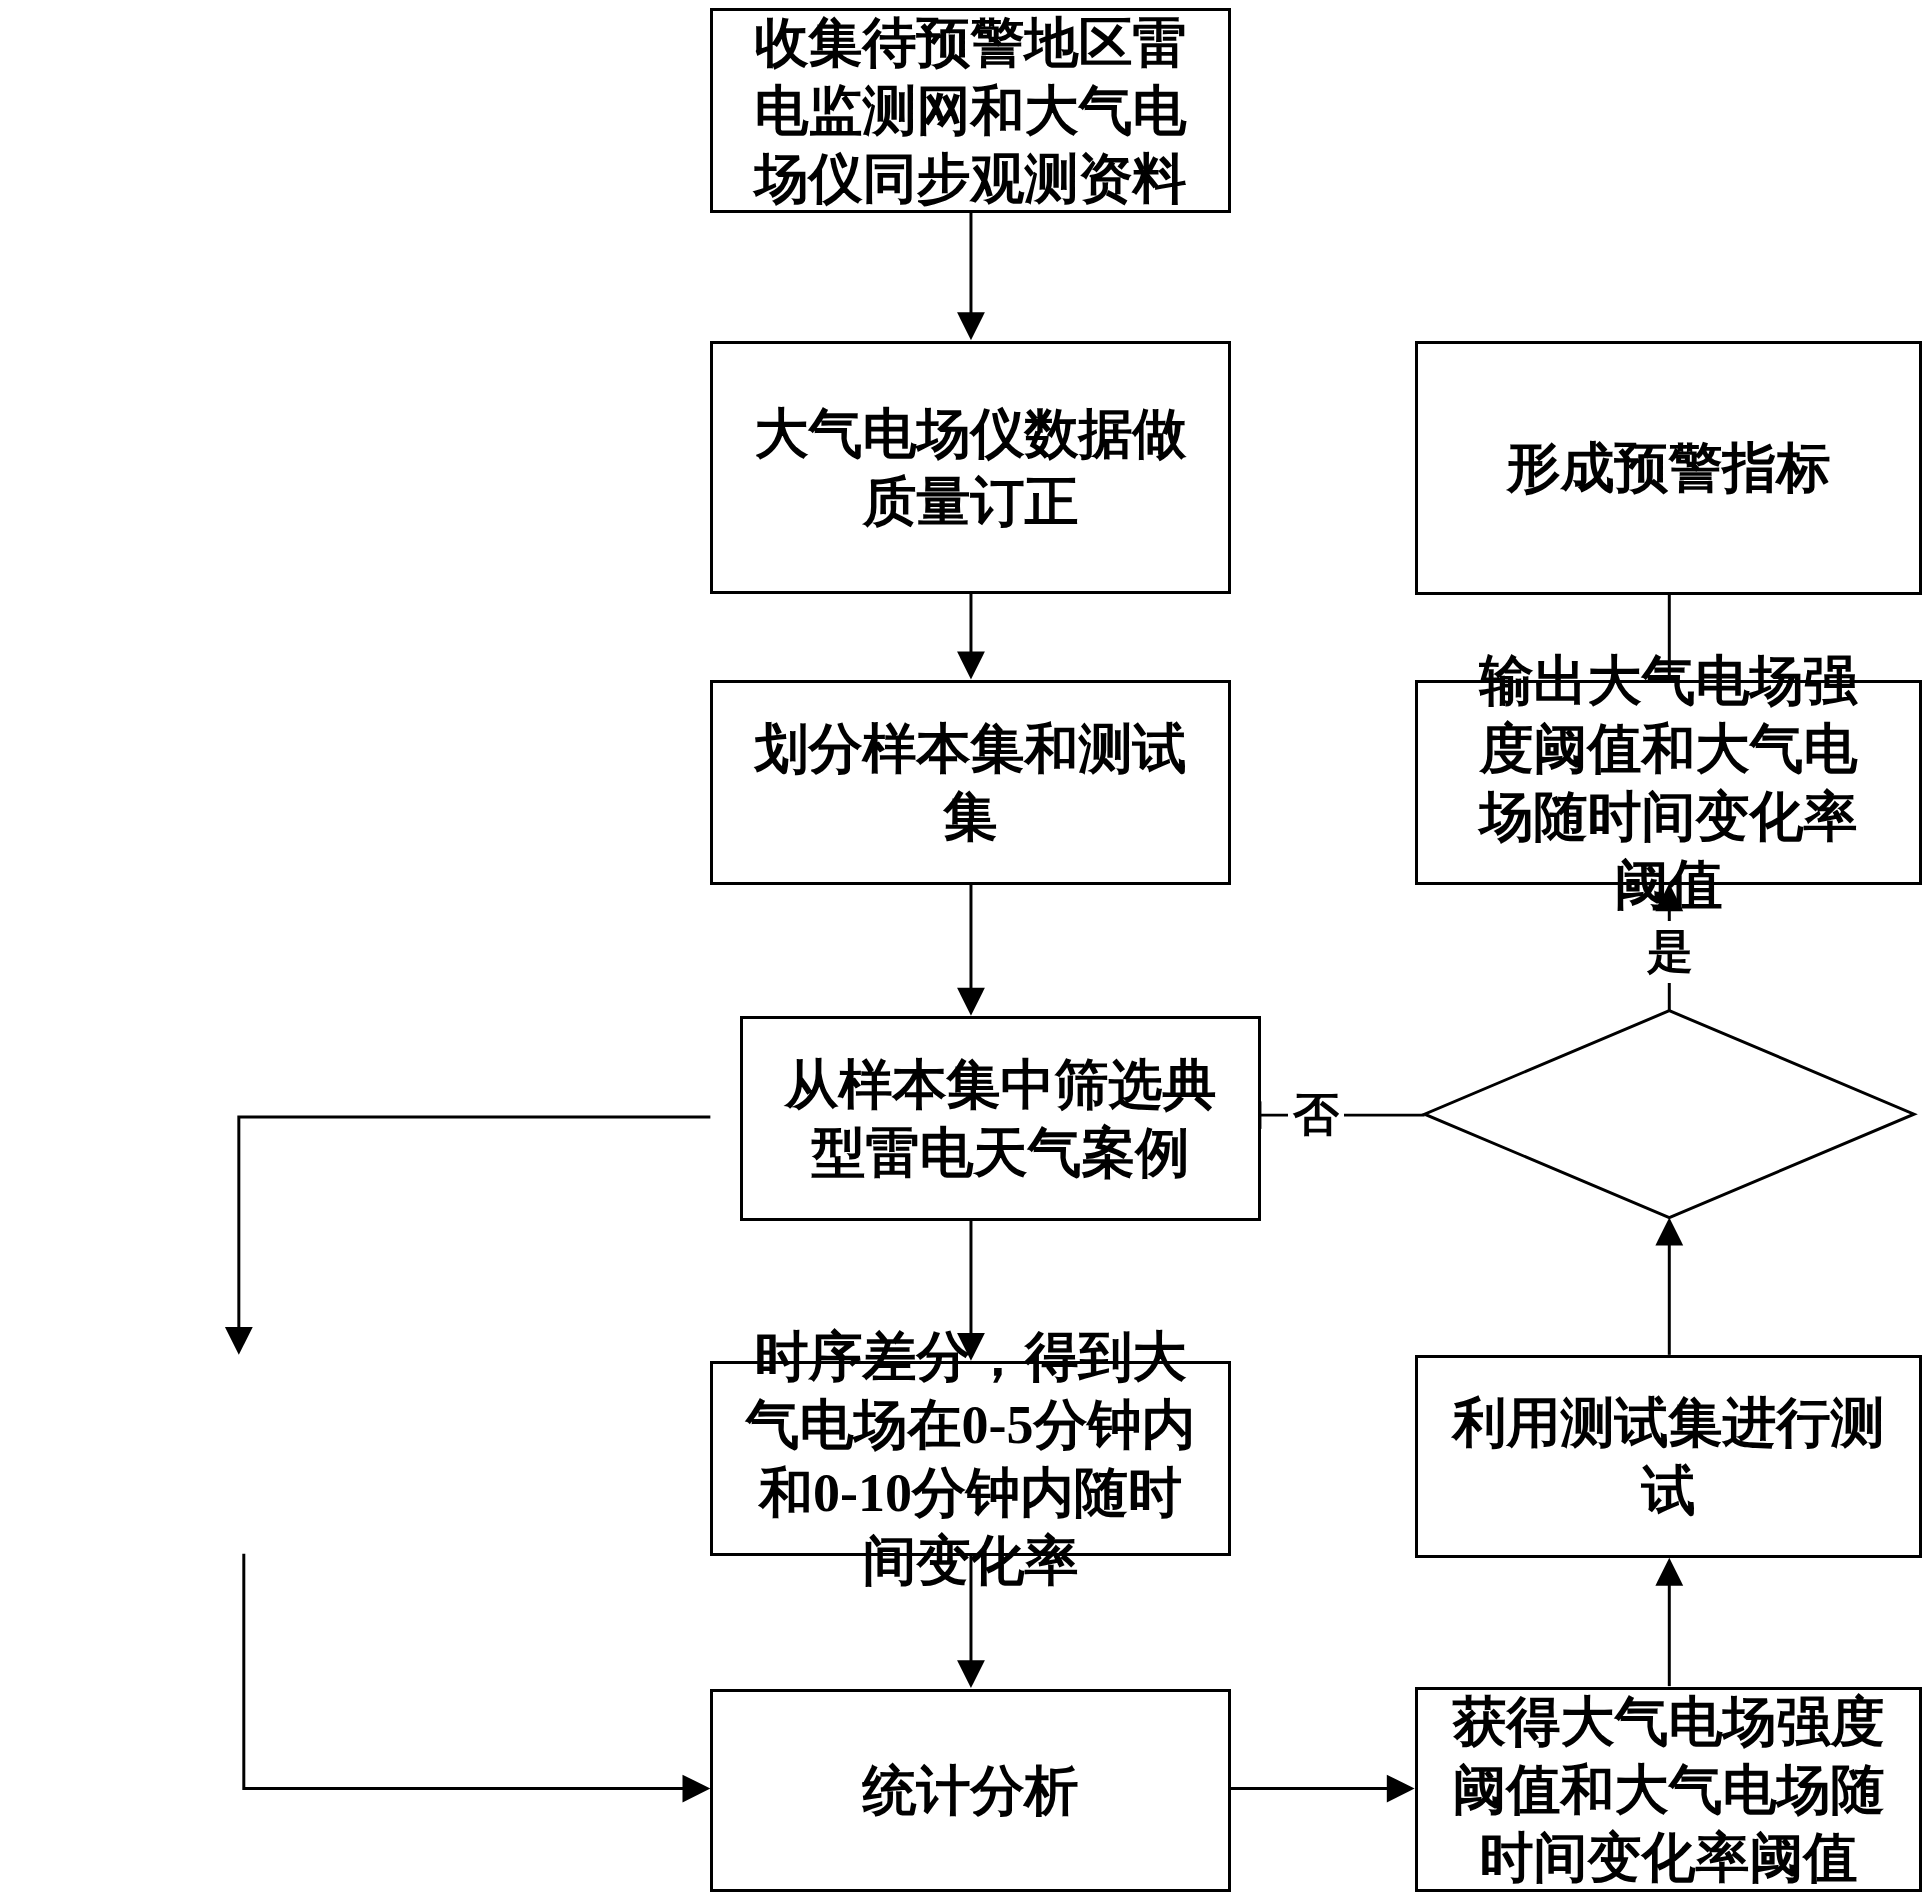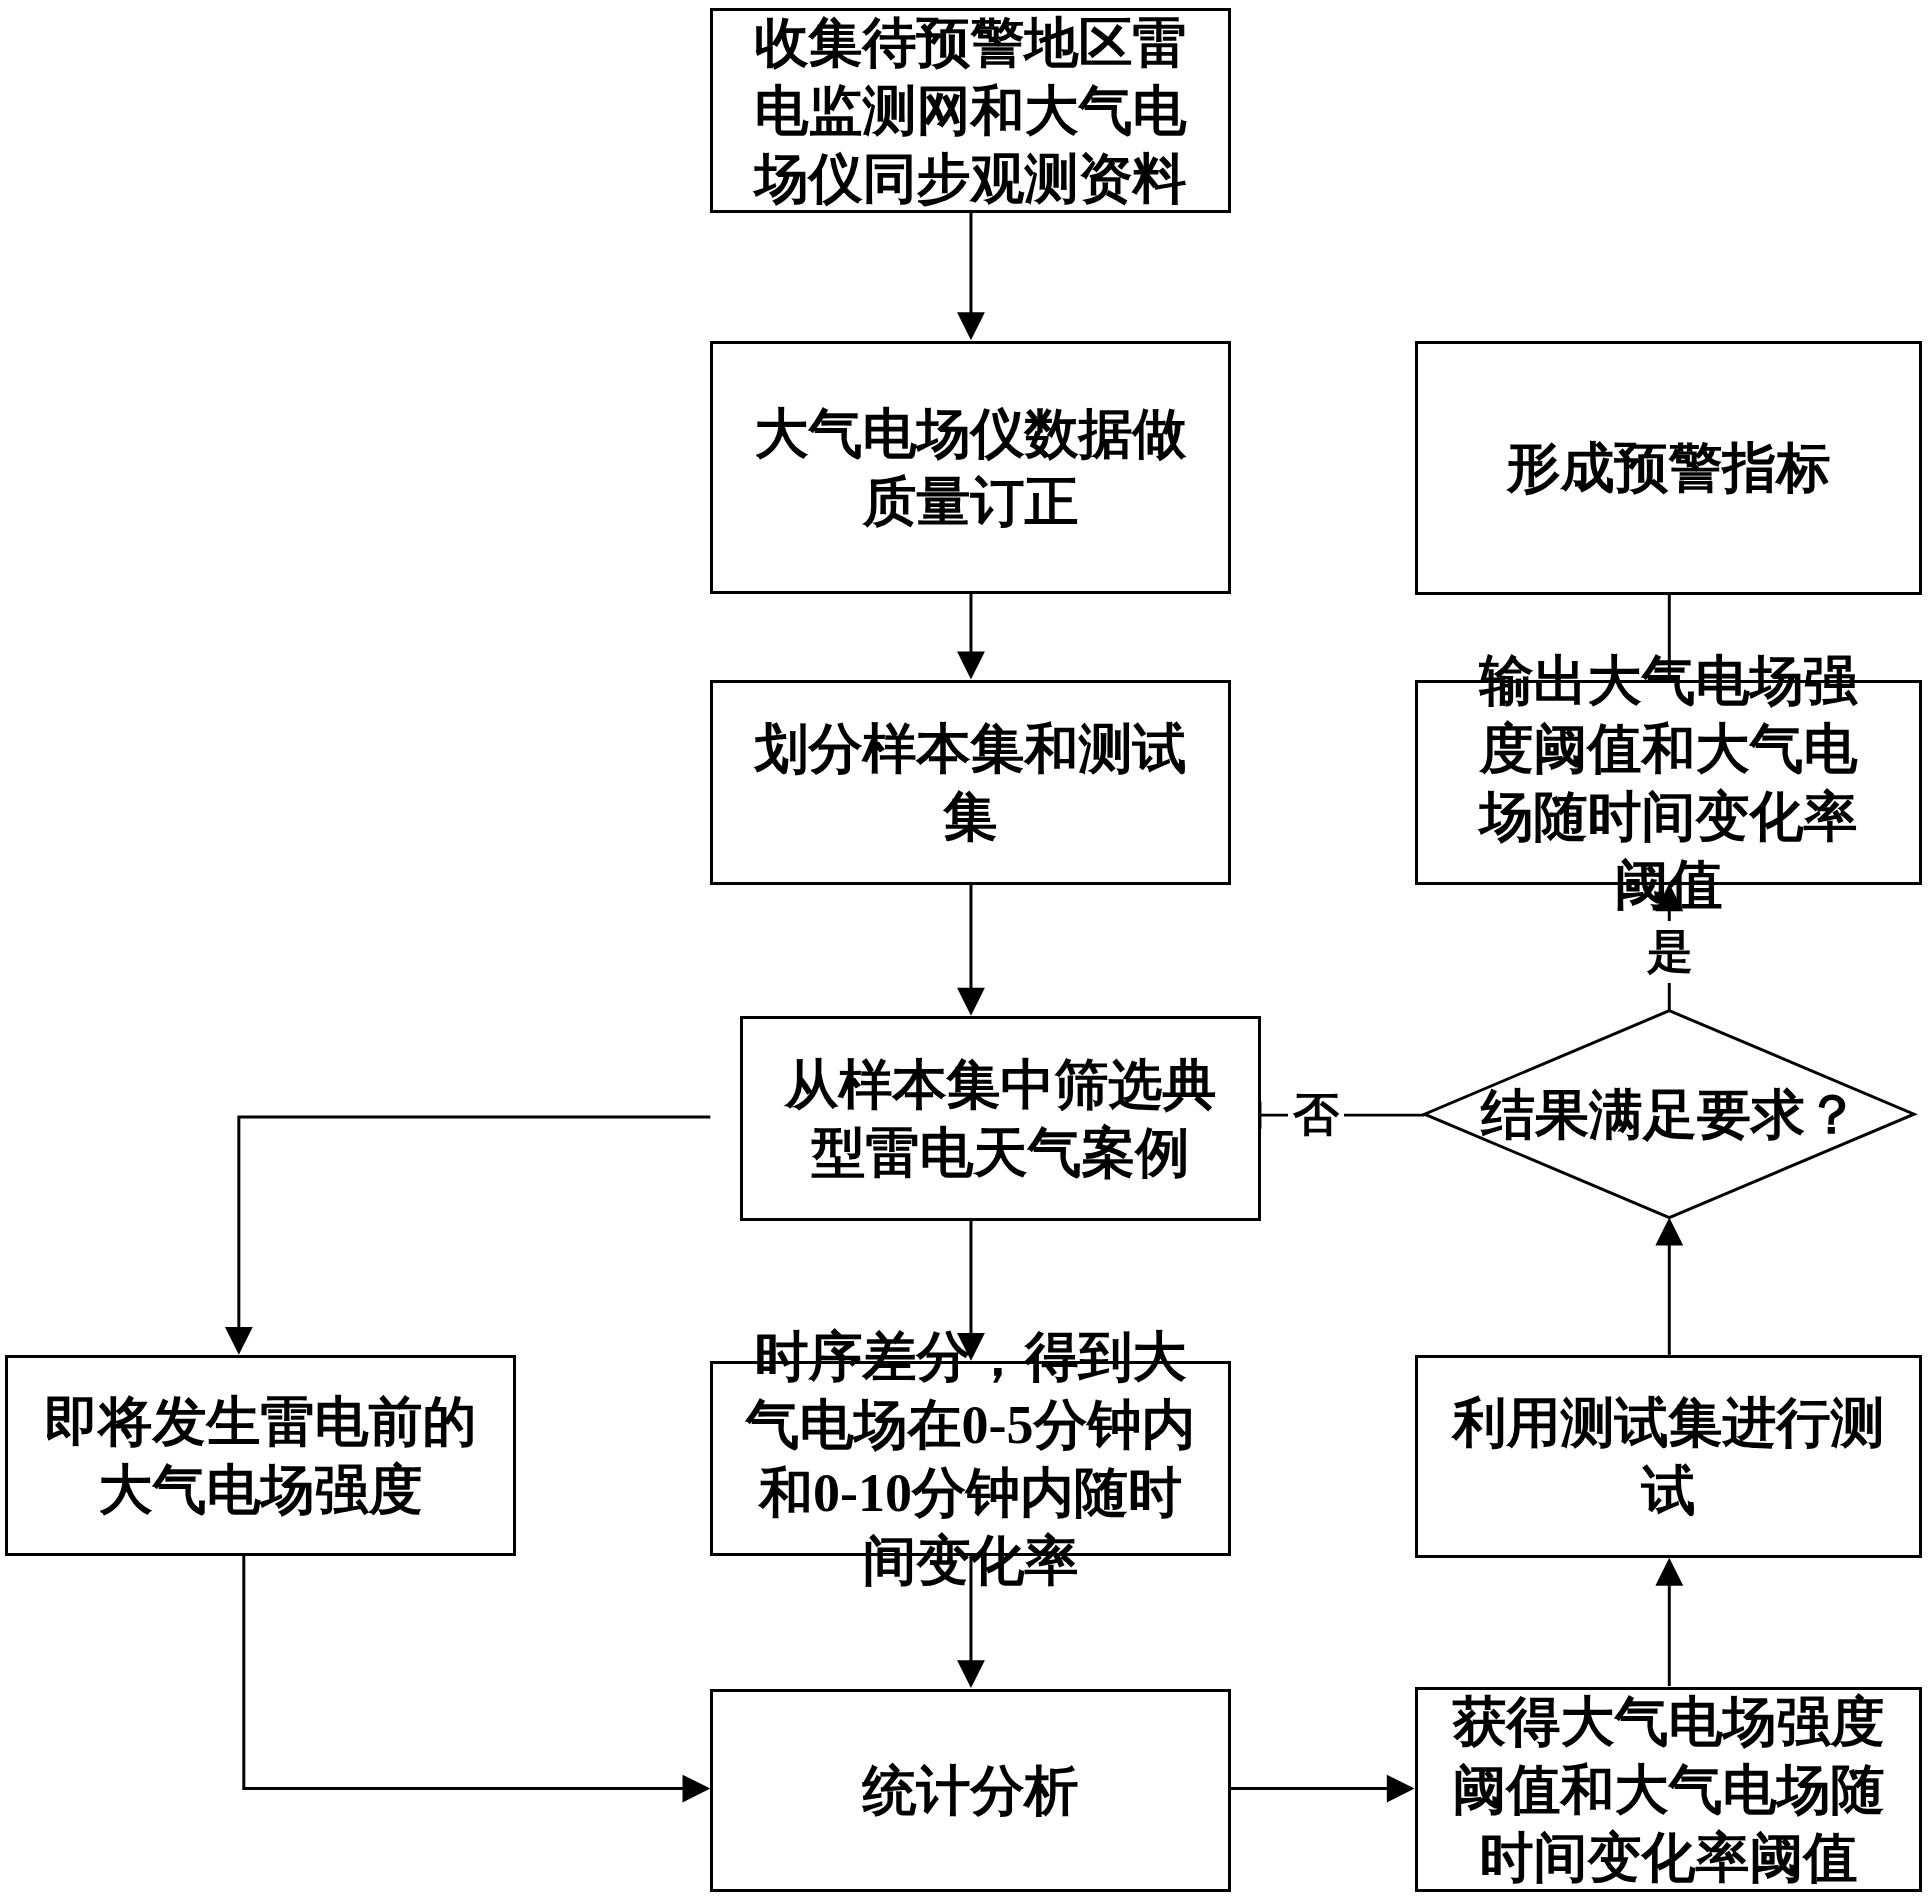--- a/index.html
+++ b/index.html
@@ -136,35 +136,29 @@
   </div>
 
   <div class="node n-diff">
     <span>时序差分，得到大气电场在0-5分钟内和0-10分钟内随时间变化率</span>
   </div>
 
   <div class="node n-stats">
     <span>统计分析</span>
   </div>
 
-  <div class="node n-prefield">
-    <span>即将发生雷电前的大气电场强度</span>
-  </div>
 
   <div class="node n-indicator">
     <span>形成预警指标</span>
   </div>
 
   <div class="node n-output">
     <span>输出大气电场强度阈值和大气电场随时间变化率阈值</span>
   </div>
 
-  <div class="node diamond-text n-decision">
-    <span>结果满足要求？</span>
-  </div>
 
   <div class="node n-test">
     <span>利用测试集进行测试</span>
   </div>
 
   <div class="node n-obtain">
     <span>获得大气电场强度阈值和大气电场随时间变化率阈值</span>
   </div>
 
   <div class="edge-label l-yes">

